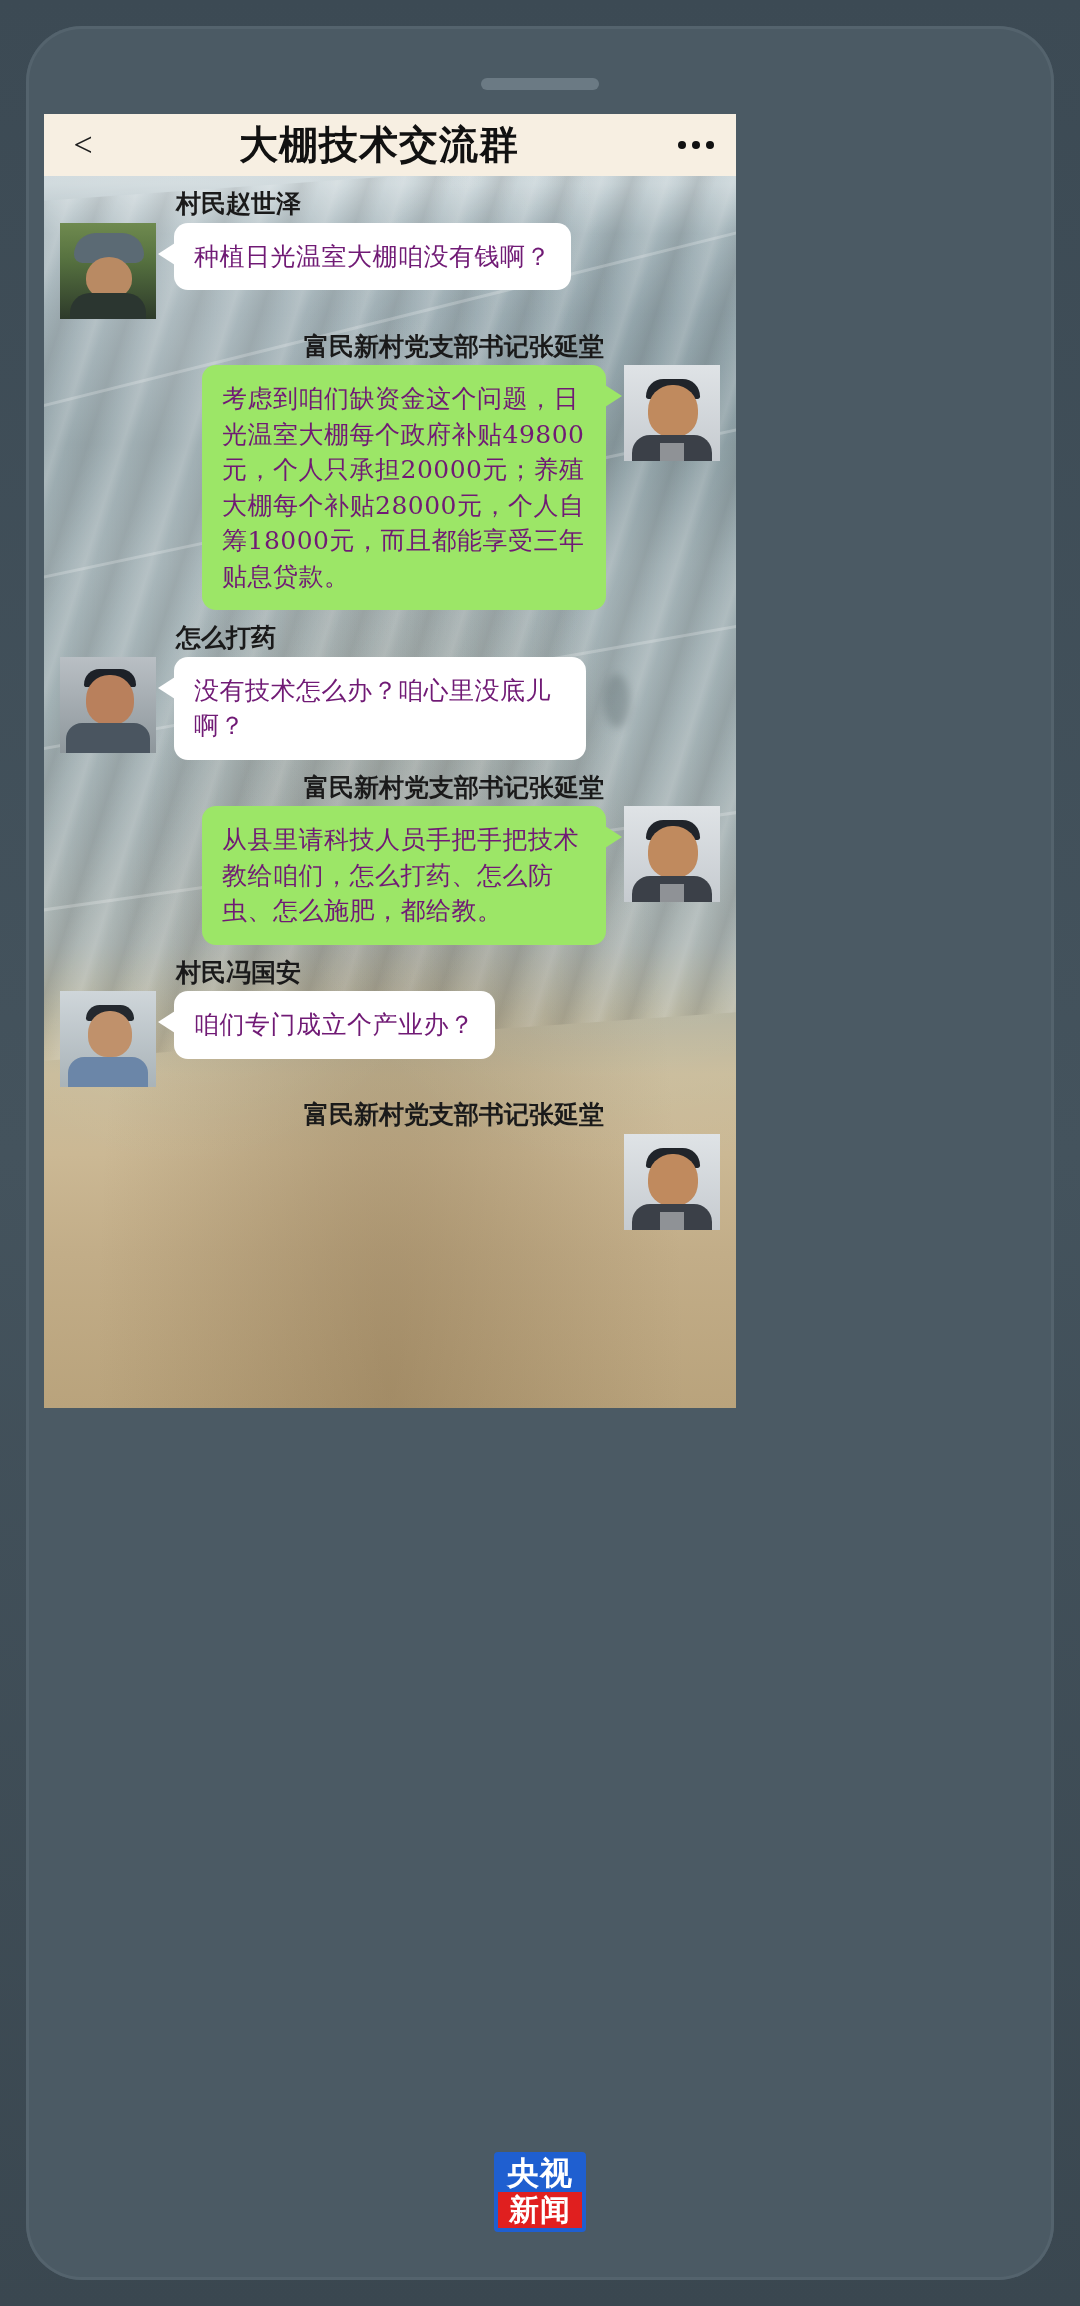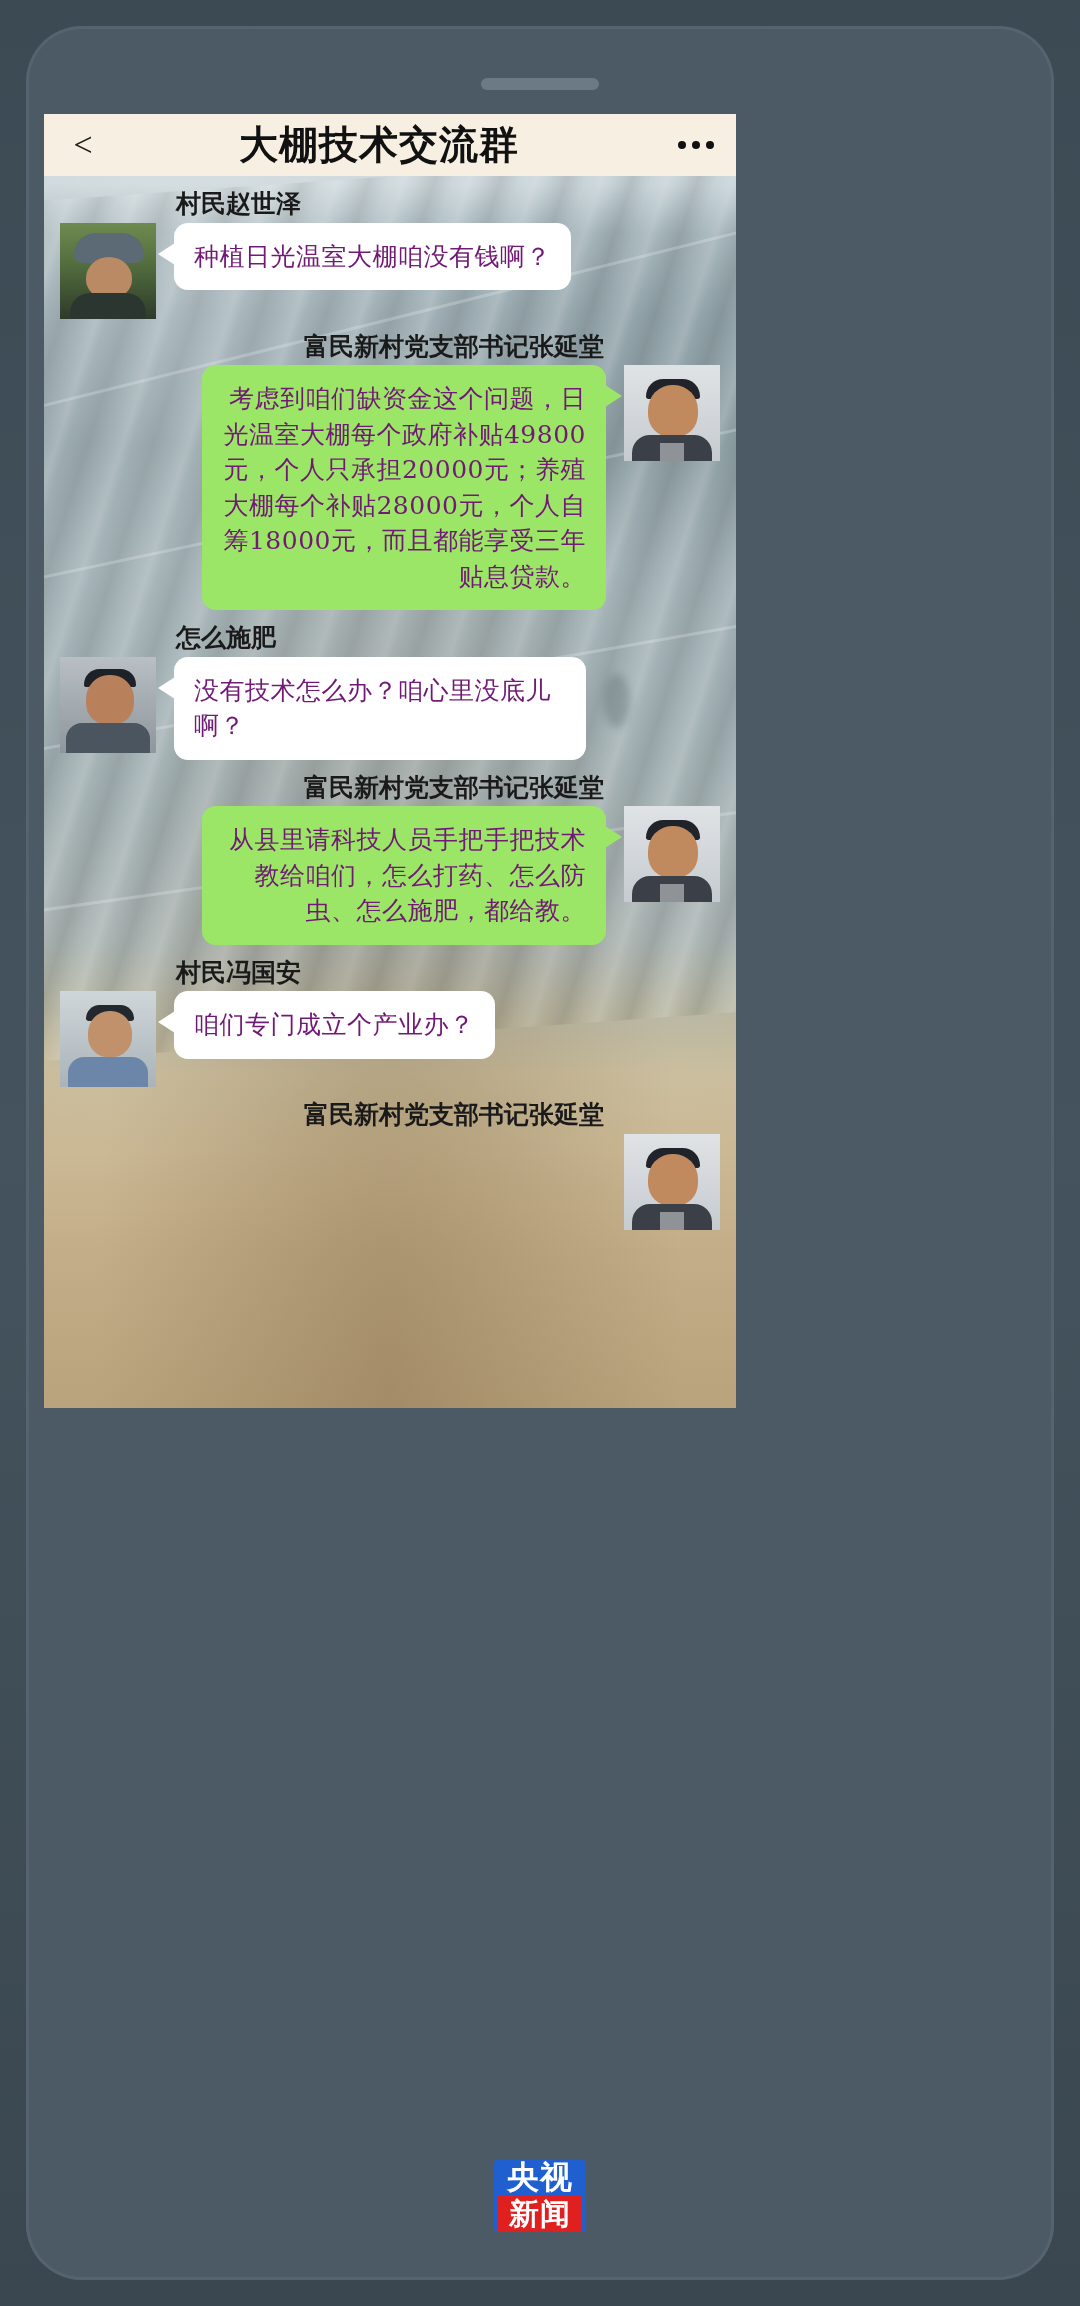--- a/index.html
+++ b/index.html
@@ -147,21 +147,21 @@
     font-weight: bold;
     font-size: 25px;
     color: #1a1a1a;
     margin-bottom: 5px;
     line-height: 1.1;
   }
   .msg.left .name-line { margin-left: 116px; }
   .msg.right .name-line { text-align: right; margin-right: 116px; }
 
   .row { display: flex; align-items: flex-start; }
-  .msg.right .row { justify-content: flex-end; text-align: right; }
+  .msg.right .row { justify-content: flex-end; }
 
   .avatar {
     width: 96px; height: 96px;
     flex: 0 0 96px;
     overflow: hidden;
     position: relative;
     background: #6c7b6a;
   }
   .msg.left .avatar { margin-right: 18px; }
   .msg.right .avatar { margin-left: 18px; order: 2; }
@@ -219,21 +219,21 @@
     border-top: 11px solid transparent;
     border-bottom: 11px solid transparent;
     border-left: 17px solid #9ce667;
   }
 
   
   .logo {
     position: absolute;
     left: 50%; transform: translateX(-50%);
     bottom: 74px;
-    width: 92px; height: 72px;
+    width: 92px; height: 80px;
     background: #1f5fd0;
     border-radius: 4px;
     display: flex; flex-direction: column;
     align-items: center; justify-content: center;
     z-index: 8;
   }
   .logo .l1 {
     font-family: "DejaVu Serif", serif;
     font-weight: bold;
     font-size: 32px;
@@ -310,21 +310,21 @@
           <div class="avatar av-b">
             <div class="hair"></div>
             <div class="face"></div>
             <div class="body"></div>
             <div class="shirt"></div>
           </div>
         </div>
       </div>
 
       <div class="msg left">
-        <div class="name-line">怎么施肥</div>
+        <div class="name-line">怎么打药</div>
         <div class="row">
           <div class="avatar av-c">
             <div class="hair"></div>
             <div class="face"></div>
             <div class="body"></div>
           </div>
           <div class="bubble white" style="max-width:412px">
             <div class="tail"></div>
             <span>没有技术怎么办？咱心里没底儿啊？</span>
           </div>

